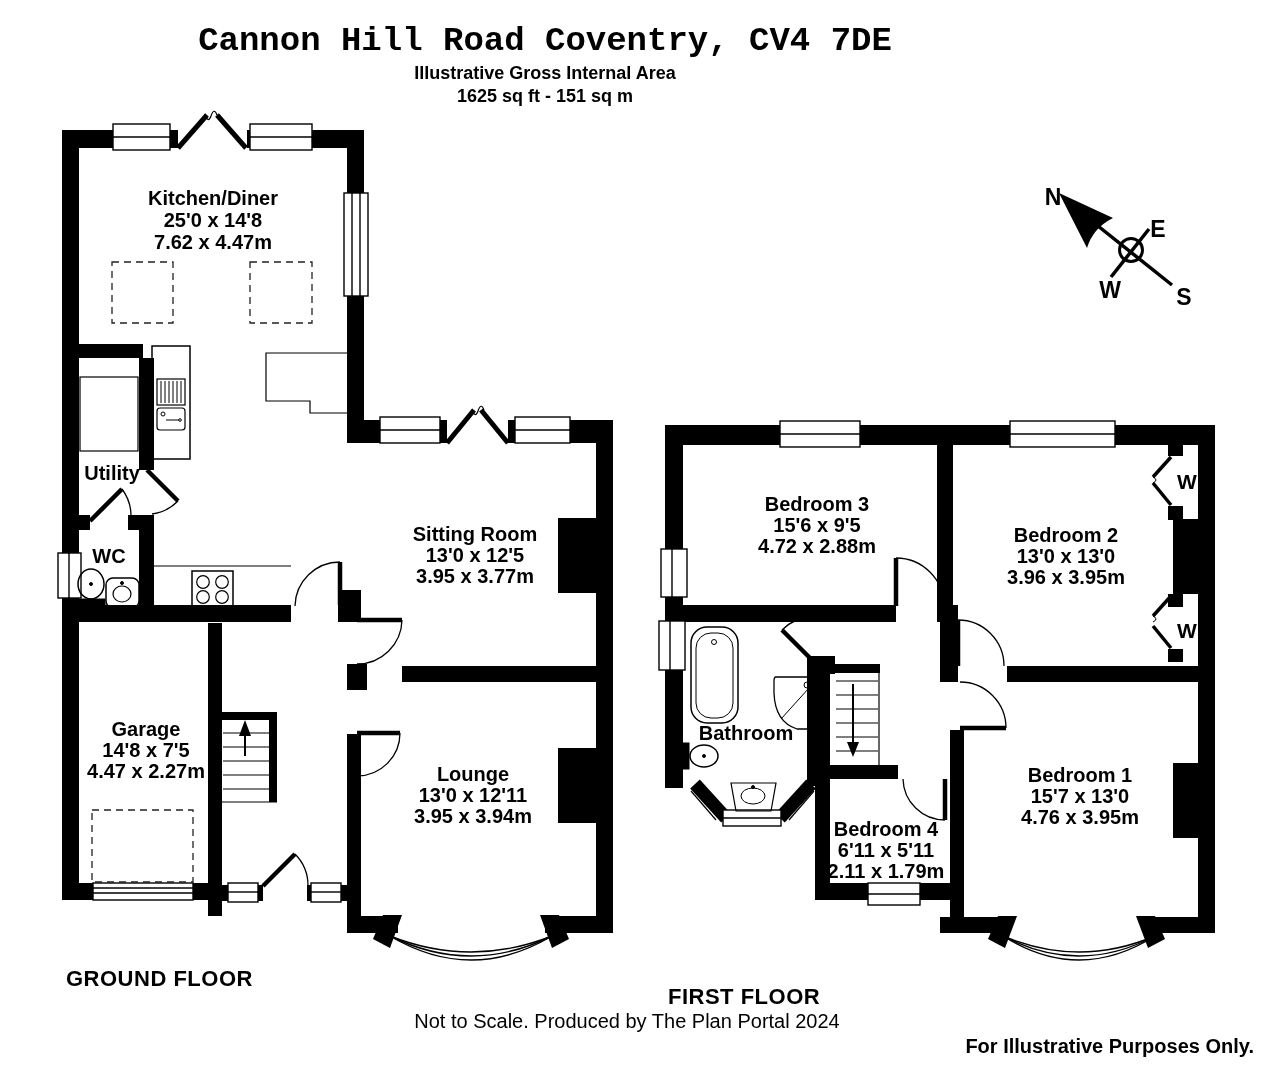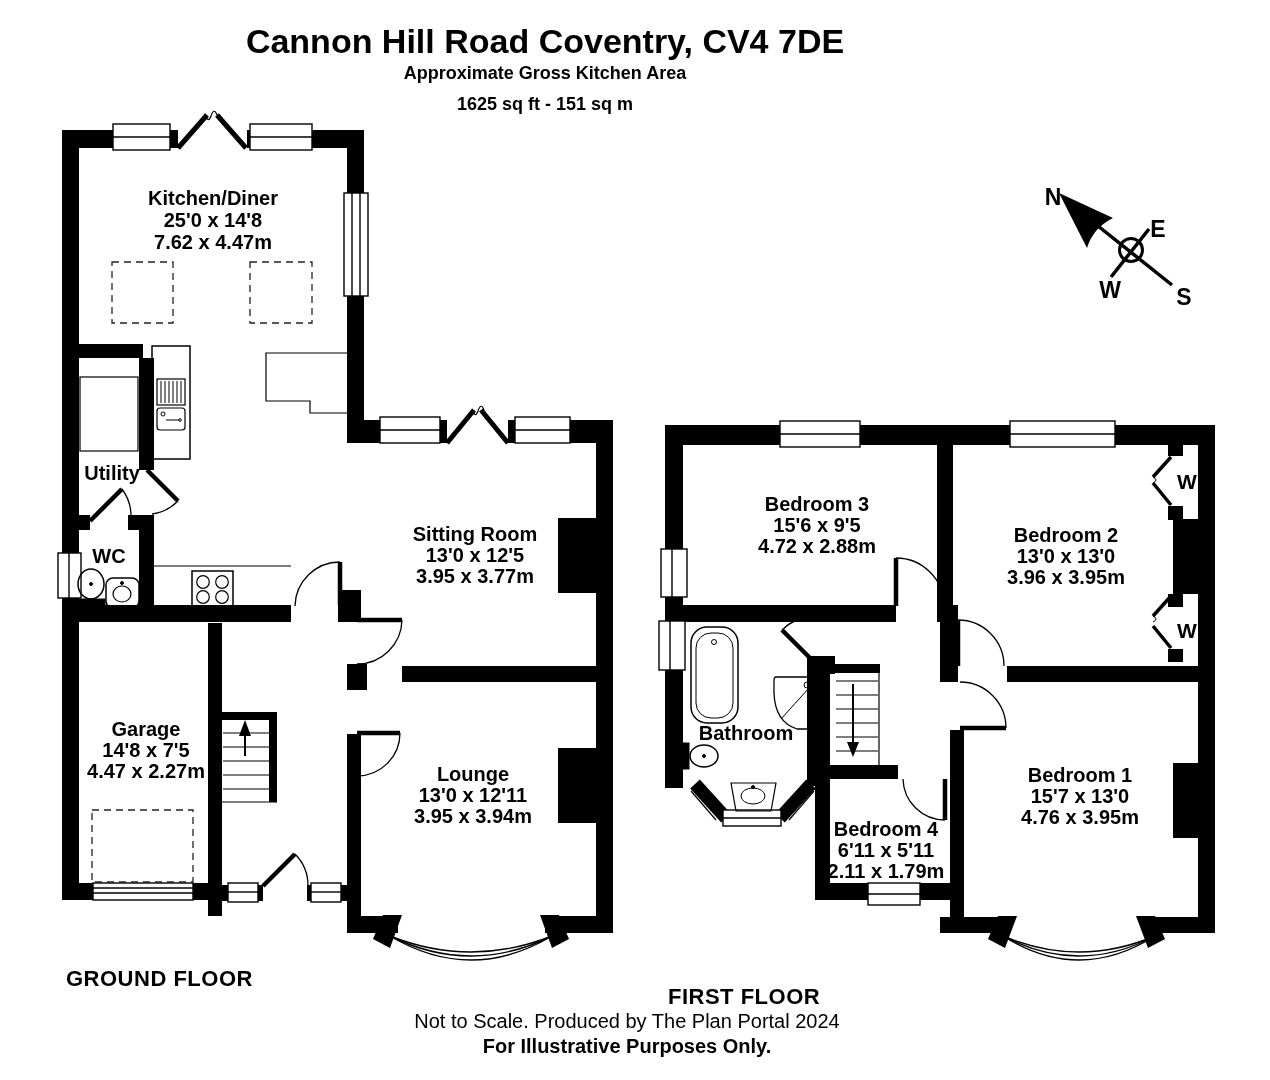--- a/index.html
+++ b/index.html
@@ -1,35 +1,35 @@
 <!DOCTYPE html>
 <html><head>
 <meta charset="utf-8">
 <style>
   html,body{margin:0;padding:0;background:#fff;}
   body{width:1270px;height:1080px;position:relative;font-family:"Liberation Sans","DejaVu Sans",sans-serif;color:#000;}
   .hdr{position:absolute;left:145px;width:800px;text-align:center;}
-  #title{top:22px;font-size:34px;font-weight:bold;}
+  #title{top:22px;font-size:34px;font-weight:bold;font-family:Liberation Mono, monospace;}
   #subtitle{top:63px;font-size:18px;font-weight:bold;}
-  #area{top:94px;font-size:18px;font-weight:bold;}
+  #area{top:86px;font-size:18px;font-weight:bold;}
   .floorlbl{position:absolute;font-size:22px;font-weight:bold;letter-spacing:.5px;text-align:right;}
   #gf-label{left:66px;top:966px;}
   #ff-label{left:668px;top:984px;}
   .note{position:absolute;left:0;width:1254px;text-align:center;}
   #note1{top:1010px;font-size:20px;}
-  #note2{top:1035px;font-size:20px;font-weight:bold;}
+  #note2{top:1035px;font-size:20px;font-weight:bold;text-align:right;}
   svg{position:absolute;left:0;top:0;}
   svg text{font-family:"Liberation Sans","DejaVu Sans",sans-serif;font-weight:bold;font-size:20px;text-anchor:middle;fill:#000;}
   text.cmp{font-size:23px;}
 </style>
 </head>
 <body>
 
 <div class="hdr" id="title">Cannon Hill Road Coventry, CV4 7DE</div>
-<div class="hdr" id="subtitle">Approximate Gross Kitchen Area</div>
+<div class="hdr" id="subtitle">Illustrative Gross Internal Area</div>
 <div class="hdr" id="area">1625 sq ft - 151 sq m</div>
 
 <svg width="1270" height="1080" viewBox="0 0 1270 1080">
 
   <g fill="#000">
     <rect x="62" y="130" width="51" height="18"></rect>
       <rect x="170" y="130" width="8" height="18"></rect>
     <rect x="247" y="130" width="7" height="18"></rect>
       <rect x="312" y="130" width="52" height="18"></rect>
     <rect x="62" y="148" width="17" height="405"></rect>

